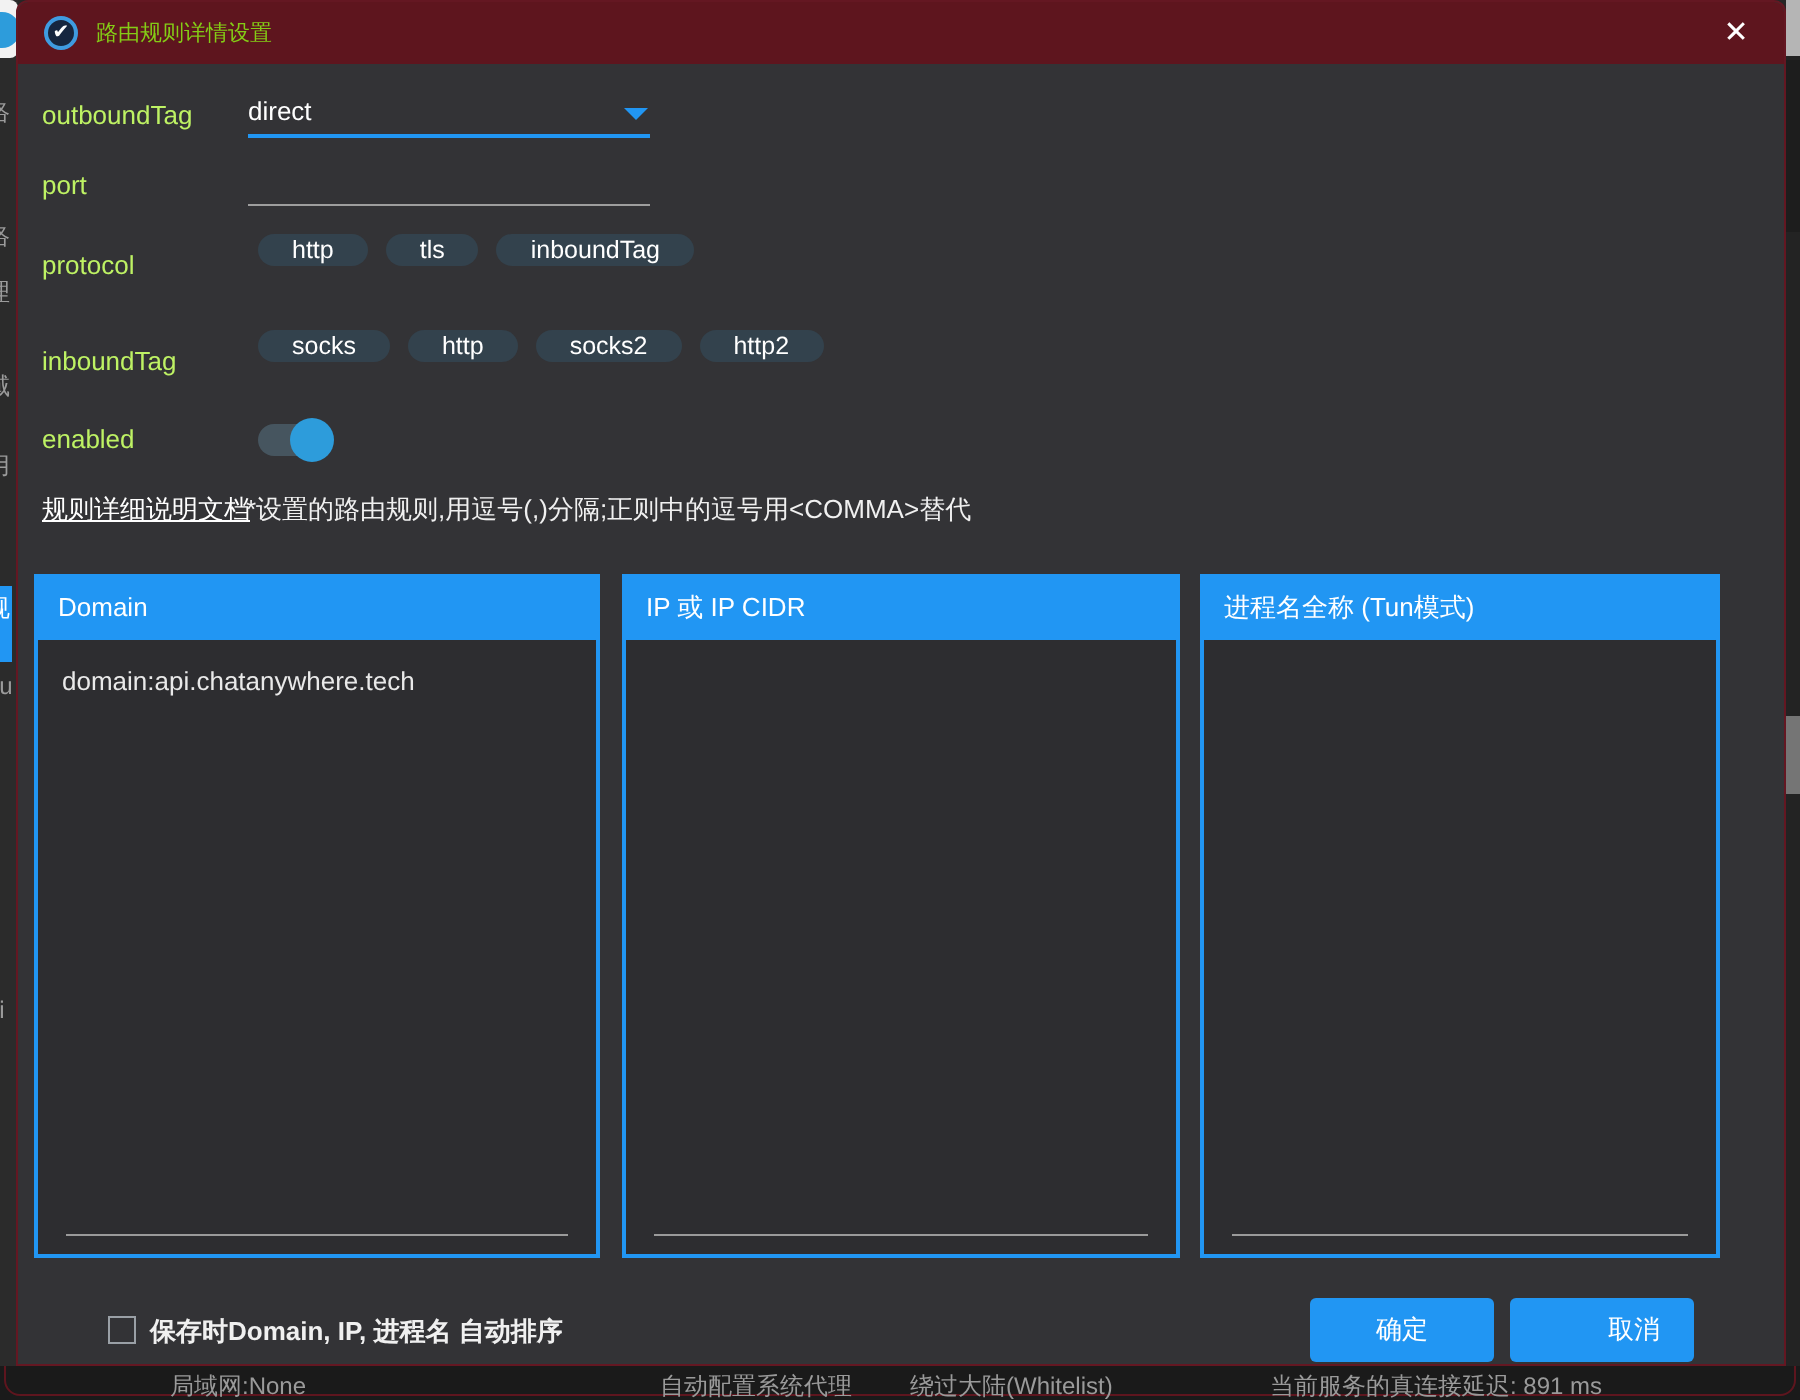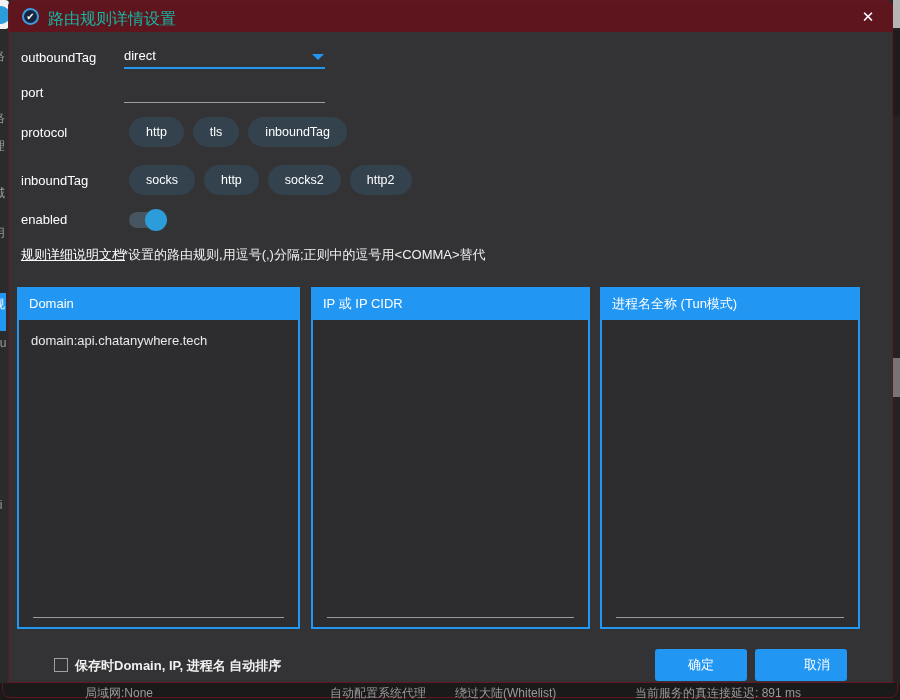--- a/index.html
+++ b/index.html
@@ -19,31 +19,31 @@
   .bg-right .corner { position:absolute; top:0; right:0; width:7px; height:28px; background:#b5b5b5; }
   .bg-right .dark { position:absolute; top:30px; right:0; width:7px; height:86px; background:#1d1d1d; }
   .bg-right .thumb { position:absolute; top:358px; right:0; width:7px; height:39px; background:#757575; }
   .bg-bottom { position:absolute; left:0; top:683px; width:900px; height:17px; background:#1a1a1a; z-index:1; overflow:hidden; }
   .bg-bottom .win-border { position:absolute; left:2px; right:2px; top:-10px; bottom:2px; border:1px solid #5e151e; border-radius:0 0 8px 8px; }
   .bb-item { position:absolute; top:2px; font-size:12px; color:#9a9a9a; white-space:nowrap; }
   
   .dialog { position:absolute; left:8px; top:0; width:885px; height:683px; background:#333336; border:1px solid #641722; border-radius:6px 6px 0 0; z-index:2; overflow:hidden; }
   .titlebar { position:absolute; left:0; top:0; right:0; height:31px; background:#5e151e; border-radius:5px 5px 0 0; }
   .t-icon { position:absolute; left:13px; top:7px; width:17px; height:17px; border-radius:50%; background:#16263f; border:2px solid #3f9be0; color:#ffffff; font-size:10px; line-height:13px; text-align:center; }
-  .t-title { position:absolute; left:39px; top:8px; font-size:16px; color:#14b8a6; }
+  .t-title { position:absolute; left:39px; top:8px; font-size:11px; color:#84cc16; }
   .t-close { position:absolute; right:13px; top:5px; width:22px; height:22px; color:#ffffff; font-size:15px; line-height:22px; text-align:center; cursor:pointer; }
-  .lbl { position:absolute; left:12px; font-size:13px; color:#ffffff; }
+  .lbl { position:absolute; left:12px; font-size:13px; color:#bef264; }
   .select-value { position:absolute; left:115px; top:47px; width:190px; font-size:13px; color:#ffffff; }
   .select-underline { position:absolute; left:115px; top:66px; width:201px; height:2px; background:#2196f3; }
   .select-arrow { position:absolute; left:303px; top:53px; width:0; height:0; border-left:6px solid transparent; border-right:6px solid transparent; border-top:6px solid #2196f3; }
   .port-underline { position:absolute; left:115px; top:101px; width:201px; height:1px; background:#9e9e9e; }
   .chips { position:absolute; left:120px; display:flex; gap:9px; }
   .chips.protocol { top:116px; }
   .chips.inbound { top:164px; }
-  .chip { height:30px; padding:0 17px; border-radius:15px; background:#33424d; color:#ffffff; font-size:12.5px; display:flex; align-items:center; }
+  .chip { height:16px; padding:0 17px; border-radius:15px; background:#33424d; color:#ffffff; font-size:12.5px; display:flex; align-items:center; }
   .toggle { position:absolute; left:120px; top:208px; width:38px; height:22px; cursor:pointer; }
   .toggle .track { position:absolute; left:0; top:3px; width:34px; height:16px; border-radius:8px; background:#46555f; }
   .toggle .knob { position:absolute; left:16px; top:0; width:22px; height:22px; border-radius:50%; background:#2d9cdb; }
   .doc-link { position:absolute; left:12px; top:245px; font-size:13px; color:#ffffff; text-decoration:underline; cursor:pointer; }
   .note { position:absolute; left:114px; top:245px; font-size:13px; color:#f0f0f0; }
   .panel { position:absolute; top:286px; }
   .panel.p0 { left:8px;   width:283px; }
   .panel.p1 { left:302px; width:279px; }
   .panel.p2 { left:591px; width:260px; }
   .panel-head { height:33px; background:#2196f3; color:#ffffff; font-size:13px; line-height:33px; padding-left:12px; }

